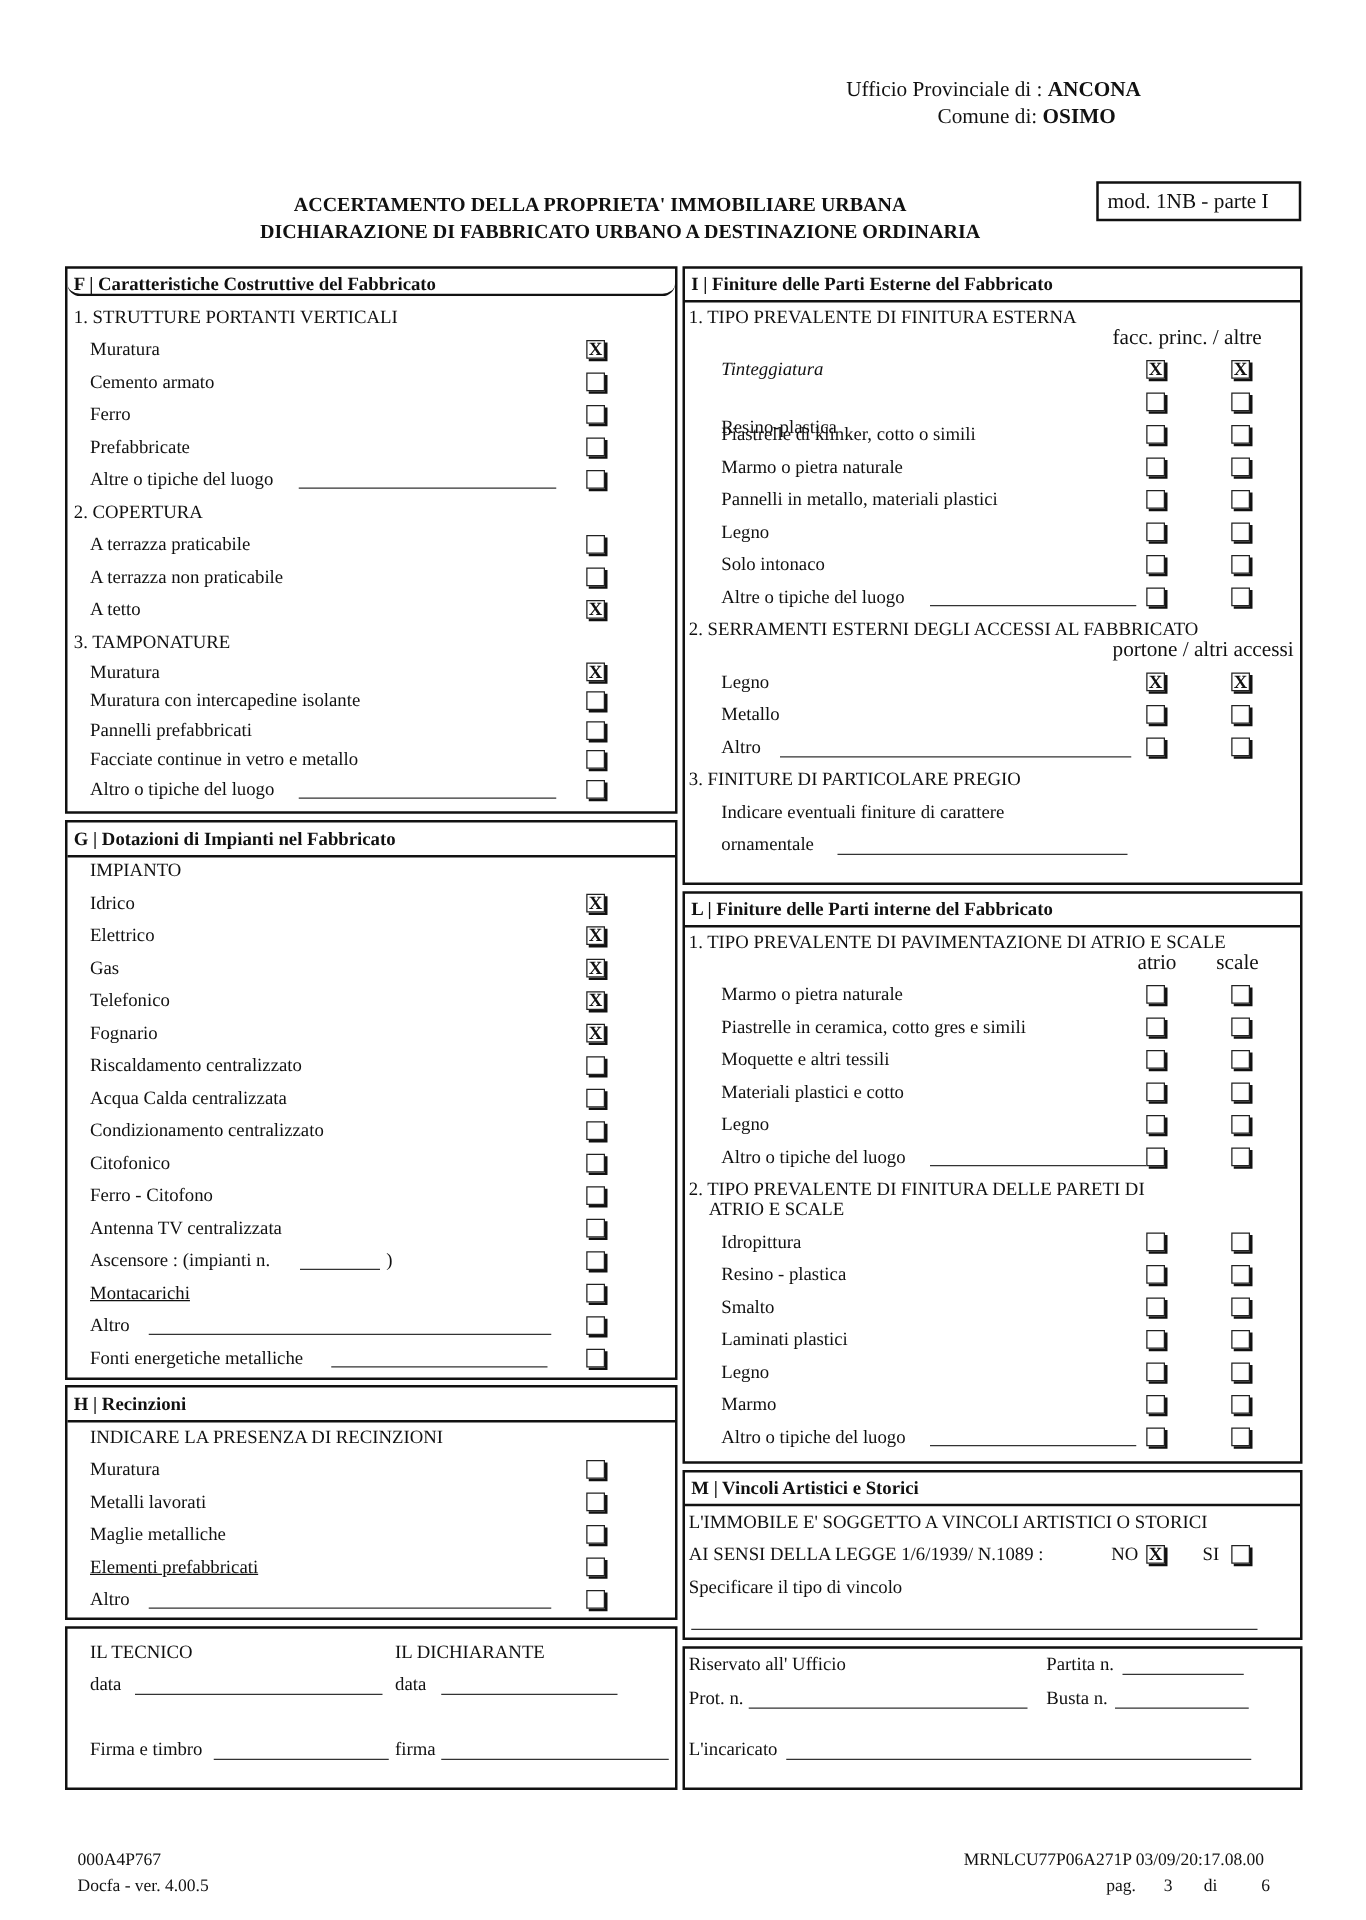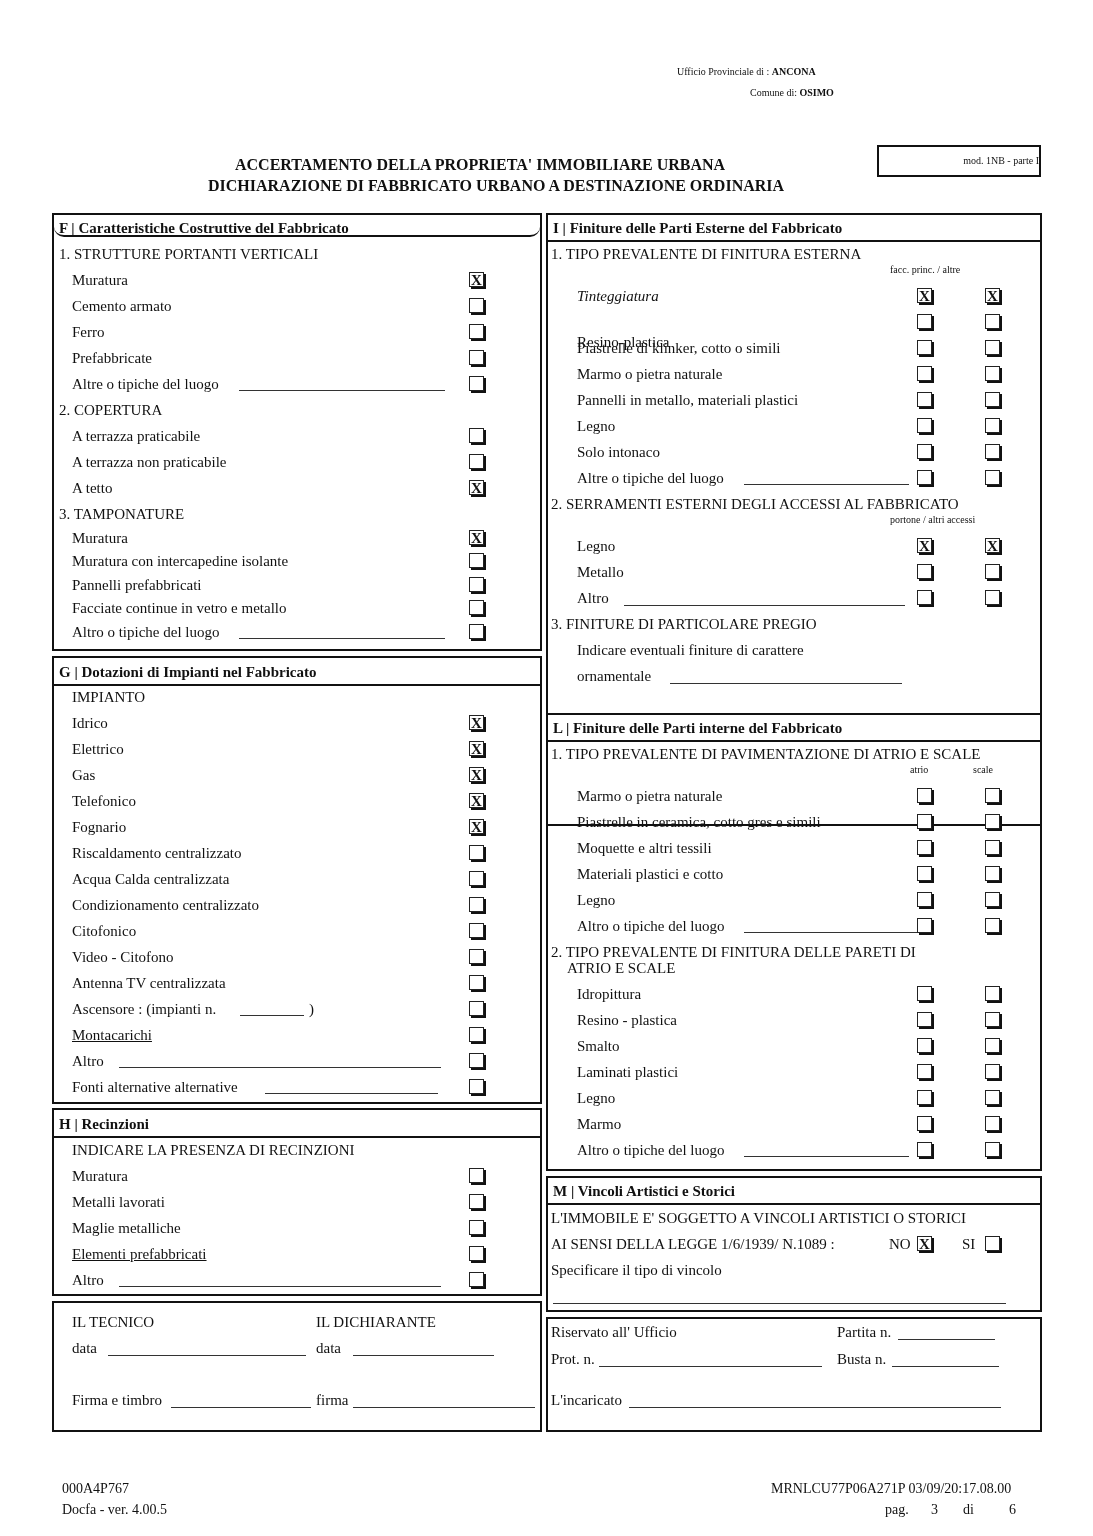--- a/index.html
+++ b/index.html
@@ -1,19 +1,19 @@
 <!DOCTYPE html>
 <html><head>
 <meta charset="utf-8">
 <style>
   html, body { margin: 0; padding: 0; background: #ffffff; }
   body { width: 1093px; height: 1536px; position: relative; overflow: hidden;
          font-family: "Liberation Serif", "DejaVu Serif", serif; color: #111; }
   .abs { position: absolute; white-space: nowrap; }
-  .t15 { font-size: 10px; line-height: 18px; text-align: right; }
+  .t15 { font-size: 17px; line-height: 18px; }
   .t14 { font-size: 14px; line-height: 16px; }
   .bold { font-weight: bold; }
   .box { position: absolute; border: 2px solid #111; box-sizing: border-box; }
   .hdr { position: absolute; left: 0; right: 0; top: 0; border-bottom: 2px solid #111; box-sizing: border-box;
          font-weight: bold; font-size: 15px; padding-left: 5px; }
   .cb { position: absolute; width: 15px; height: 15px; border: 1px solid #222; box-sizing: border-box;
         box-shadow: 2px 2px 0 #111; background: #fff; font-weight: bold; font-size: 15px; line-height: 14px;
         text-align: center; font-family: "Liberation Serif", serif; cursor: pointer; }
   .line { position: absolute; border-bottom: 1px solid #333; height: 0; }
   .label { position: absolute; white-space: nowrap; font-size: 15px; line-height: 18px; }
@@ -89,34 +89,34 @@
 <div class="label" style="left:72px; top:818px;">Fognario</div>
 <div class="cb" style="left:469px; top:819px;">X</div>
 <div class="label" style="left:72px; top:844px;">Riscaldamento centralizzato</div>
 <div class="cb" style="left:469px; top:845px;"></div>
 <div class="label" style="left:72px; top:870px;">Acqua Calda centralizzata</div>
 <div class="cb" style="left:469px; top:871px;"></div>
 <div class="label" style="left:72px; top:896px;">Condizionamento centralizzato</div>
 <div class="cb" style="left:469px; top:897px;"></div>
 <div class="label" style="left:72px; top:922px;">Citofonico</div>
 <div class="cb" style="left:469px; top:923px;"></div>
-<div class="label" style="left:72px; top:948px;">Video - Citofono</div>
+<div class="label" style="left:72px; top:948px;">Ferro - Citofono</div>
 <div class="cb" style="left:469px; top:949px;"></div>
 <div class="label" style="left:72px; top:974px;">Antenna TV centralizzata</div>
 <div class="cb" style="left:469px; top:975px;"></div>
 <div class="label" style="left:72px; top:1000px;">Ascensore : (impianti n.</div>
 <div class="line" style="left:240px; top:1015px; width:64px;"></div>
 <div class="label" style="left:309px; top:1000px;">)</div>
 <div class="cb" style="left:469px; top:1001px;"></div>
 <div class="label" style="left:72px; top:1026px;text-decoration:underline;">Montacarichi</div>
 <div class="cb" style="left:469px; top:1027px;"></div>
 <div class="label" style="left:72px; top:1052px;">Altro</div>
 <div class="line" style="left:119px; top:1067px; width:322px;"></div>
 <div class="cb" style="left:469px; top:1053px;"></div>
-<div class="label" style="left:72px; top:1078px;">Fonti alternative alternative</div>
+<div class="label" style="left:72px; top:1078px;">Fonti energetiche metalliche</div>
 <div class="line" style="left:265px; top:1093px; width:173px;"></div>
 <div class="cb" style="left:469px; top:1079px;"></div>
 
 <div class="box" style="left:52px; top:1108px; width:490px; height:188px;">
   <div class="hdr" style="height:28px; line-height:28px;">H | Recinzioni</div>
 </div>
 <div class="label" style="left:72px; top:1141px;">INDICARE LA PRESENZA DI RECINZIONI</div>
 <div class="label" style="left:72px; top:1167px;">Muratura</div>
 <div class="cb" style="left:469px; top:1168px;"></div>
 <div class="label" style="left:72px; top:1193px;">Metalli lavorati</div>
@@ -134,21 +134,21 @@
 <div class="label" style="left:316px; top:1313px;">IL DICHIARANTE</div>
 <div class="label" style="left:72px; top:1339px;">data</div>
 <div class="line" style="left:108px; top:1355px; width:198px;"></div>
 <div class="label" style="left:316px; top:1339px;">data</div>
 <div class="line" style="left:353px; top:1355px; width:141px;"></div>
 <div class="label" style="left:72px; top:1391px;">Firma e timbro</div>
 <div class="line" style="left:171px; top:1407px; width:140px;"></div>
 <div class="label" style="left:316px; top:1391px;">firma</div>
 <div class="line" style="left:353px; top:1407px; width:182px;"></div>
 
-<div class="box" style="left:546px; top:213px; width:496px; height:613px;">
+<div class="box" style="left:546px; top:213px; width:496px; height:495px;">
   <div class="hdr" style="height:27px; line-height:27px;">I | Finiture  delle  Parti  Esterne  del  Fabbricato</div>
 </div>
 <div class="label" style="left:551px; top:245px;">1. TIPO PREVALENTE DI FINITURA ESTERNA</div>
 <div class="abs t15" style="left:890px; top:261px;">facc. princ. / altre</div>
 
 <div class="label" style="left:577px; top:287px;font-style:italic;">Tinteggiatura</div>
 <div class="cb" style="left:917px; top:288px;">X</div>
 <div class="cb" style="left:985px; top:288px;">X</div>
 <div class="label" style="left:577px; top:313px;margin-top:20px;">Resino-plastica</div>
 <div class="cb" style="left:917px; top:314px;"></div>

